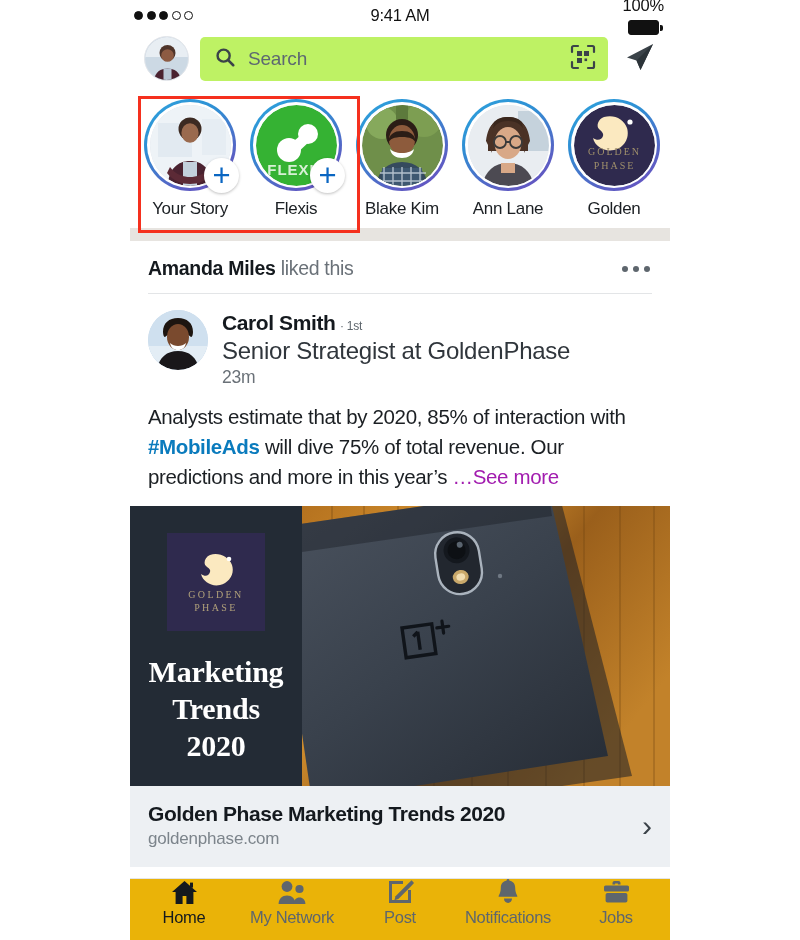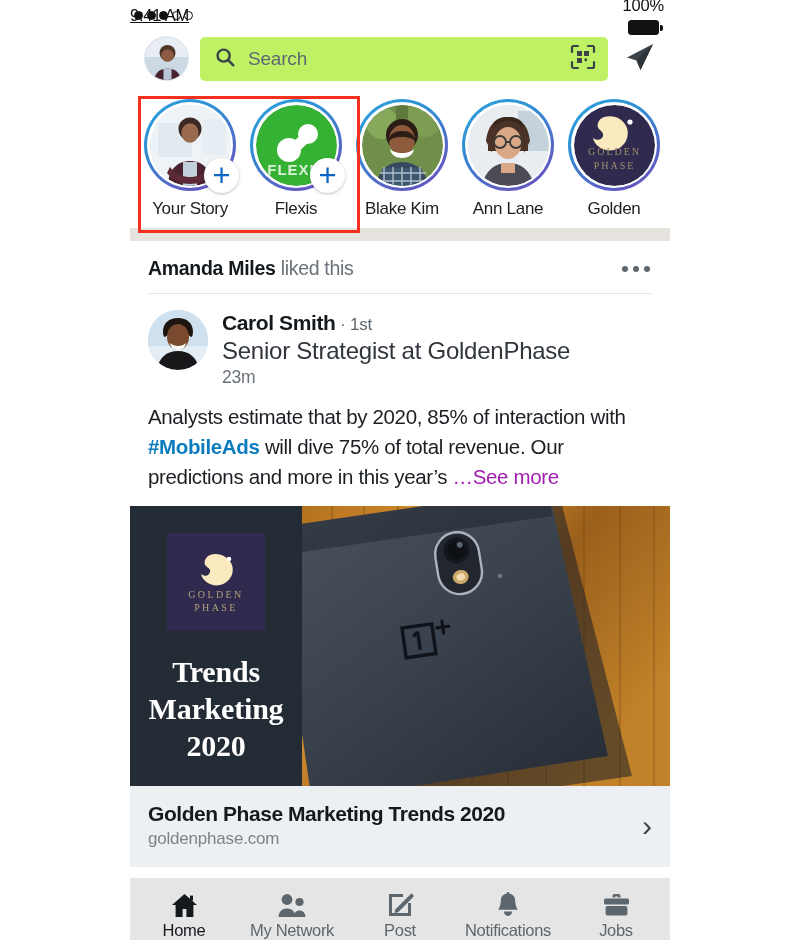--- a/index.html
+++ b/index.html
@@ -41,25 +41,24 @@
   .signal-dots { display: flex; align-items: center; gap: 3.5px; }
   .dot {
     width: 9px; height: 9px;
     border-radius: 50%;
     border: 1.6px solid #111;
   }
   .dot.filled { background: #111; }
   .status-time {
     position: absolute;
     left: 0; right: 0;
-    text-align: left;
+    text-align: center;
     font-size: 16.5px;
     color: #111;
     letter-spacing: -0.2px;
-    text-decoration: underline;
   }
   .battery-wrap {
     margin-left: auto;
     display: flex;
     align-items: center;
     gap: 5px;
     flex-direction: column;
   }
   .battery-pct { font-size: 16.5px; color: #111; letter-spacing: -0.2px; }
   .battery-icon {
@@ -229,21 +228,21 @@
   }
   .author-meta { padding-top: 1px; }
   .author-name {
     font-size: 21px;
     font-weight: 700;
     color: #14191e;
     letter-spacing: -0.4px;
     display: inline;
   }
   .author-degree {
-    font-size: 17px;
+    font-size: 12px;
     color: #5e666d;
     letter-spacing: -0.2px;
   }
   .author-title {
     font-size: 24px;
     color: #30363c;
     letter-spacing: -0.25px;
     margin-top: 2px;
   }
   .author-time {
@@ -374,24 +373,24 @@
     color: #5e666d;
     letter-spacing: -0.2px;
   }
 
   
   .bottomnav {
     position: absolute;
     left: 0; bottom: 0;
     width: 540px;
     height: 62px;
-    background: #e5e5e5;
+    background: #eab308;
     border-top: 1px solid #e3e5e7;
     display: flex;
-    align-items: flex-end;
+    align-items: flex-start;
   }
   .navitem {
     flex: 1 1 0;
     display: flex;
     flex-direction: column;
     align-items: center;
     justify-content: center;
     gap: 3px;
   }
   .navlabel {
@@ -682,22 +681,22 @@
               <div class="gp-moon">
                 <svg width="44" height="34" viewBox="0 0 44 34">
                   <path d="M16 2c9-3 19 2 22 10 3 9-3 18-12 20-8 2-17-3-19-11 4 3 8 2 9-2 1-3-2-4-4-6-3-3-1-9 4-11z" fill="#fbe9c0"></path>
                   <circle cx="35" cy="6" r="2.3" fill="#fff"></circle>
                 </svg>
               </div>
               <div class="gp-word">GOLDEN</div>
               <div class="gp-word">PHASE</div>
             </div>
             <div class="hero-title">
+              <div>Marketing</div>
               <div>Trends</div>
-              <div>Marketing</div>
               <div>2020</div>
             </div>
           </div>
           <div class="hero-right">
             <svg width="100%" height="280" viewBox="0 0 368 280" preserveAspectRatio="xMidYMid slice">
               <defs>
                 <linearGradient id="wood" x1="0" y1="0" x2="1" y2="0.6">
                   <stop offset="0" stop-color="#b5721f"></stop>
                   <stop offset="0.35" stop-color="#d4912f"></stop>
                   <stop offset="0.6" stop-color="#9a5f1b"></stop>

